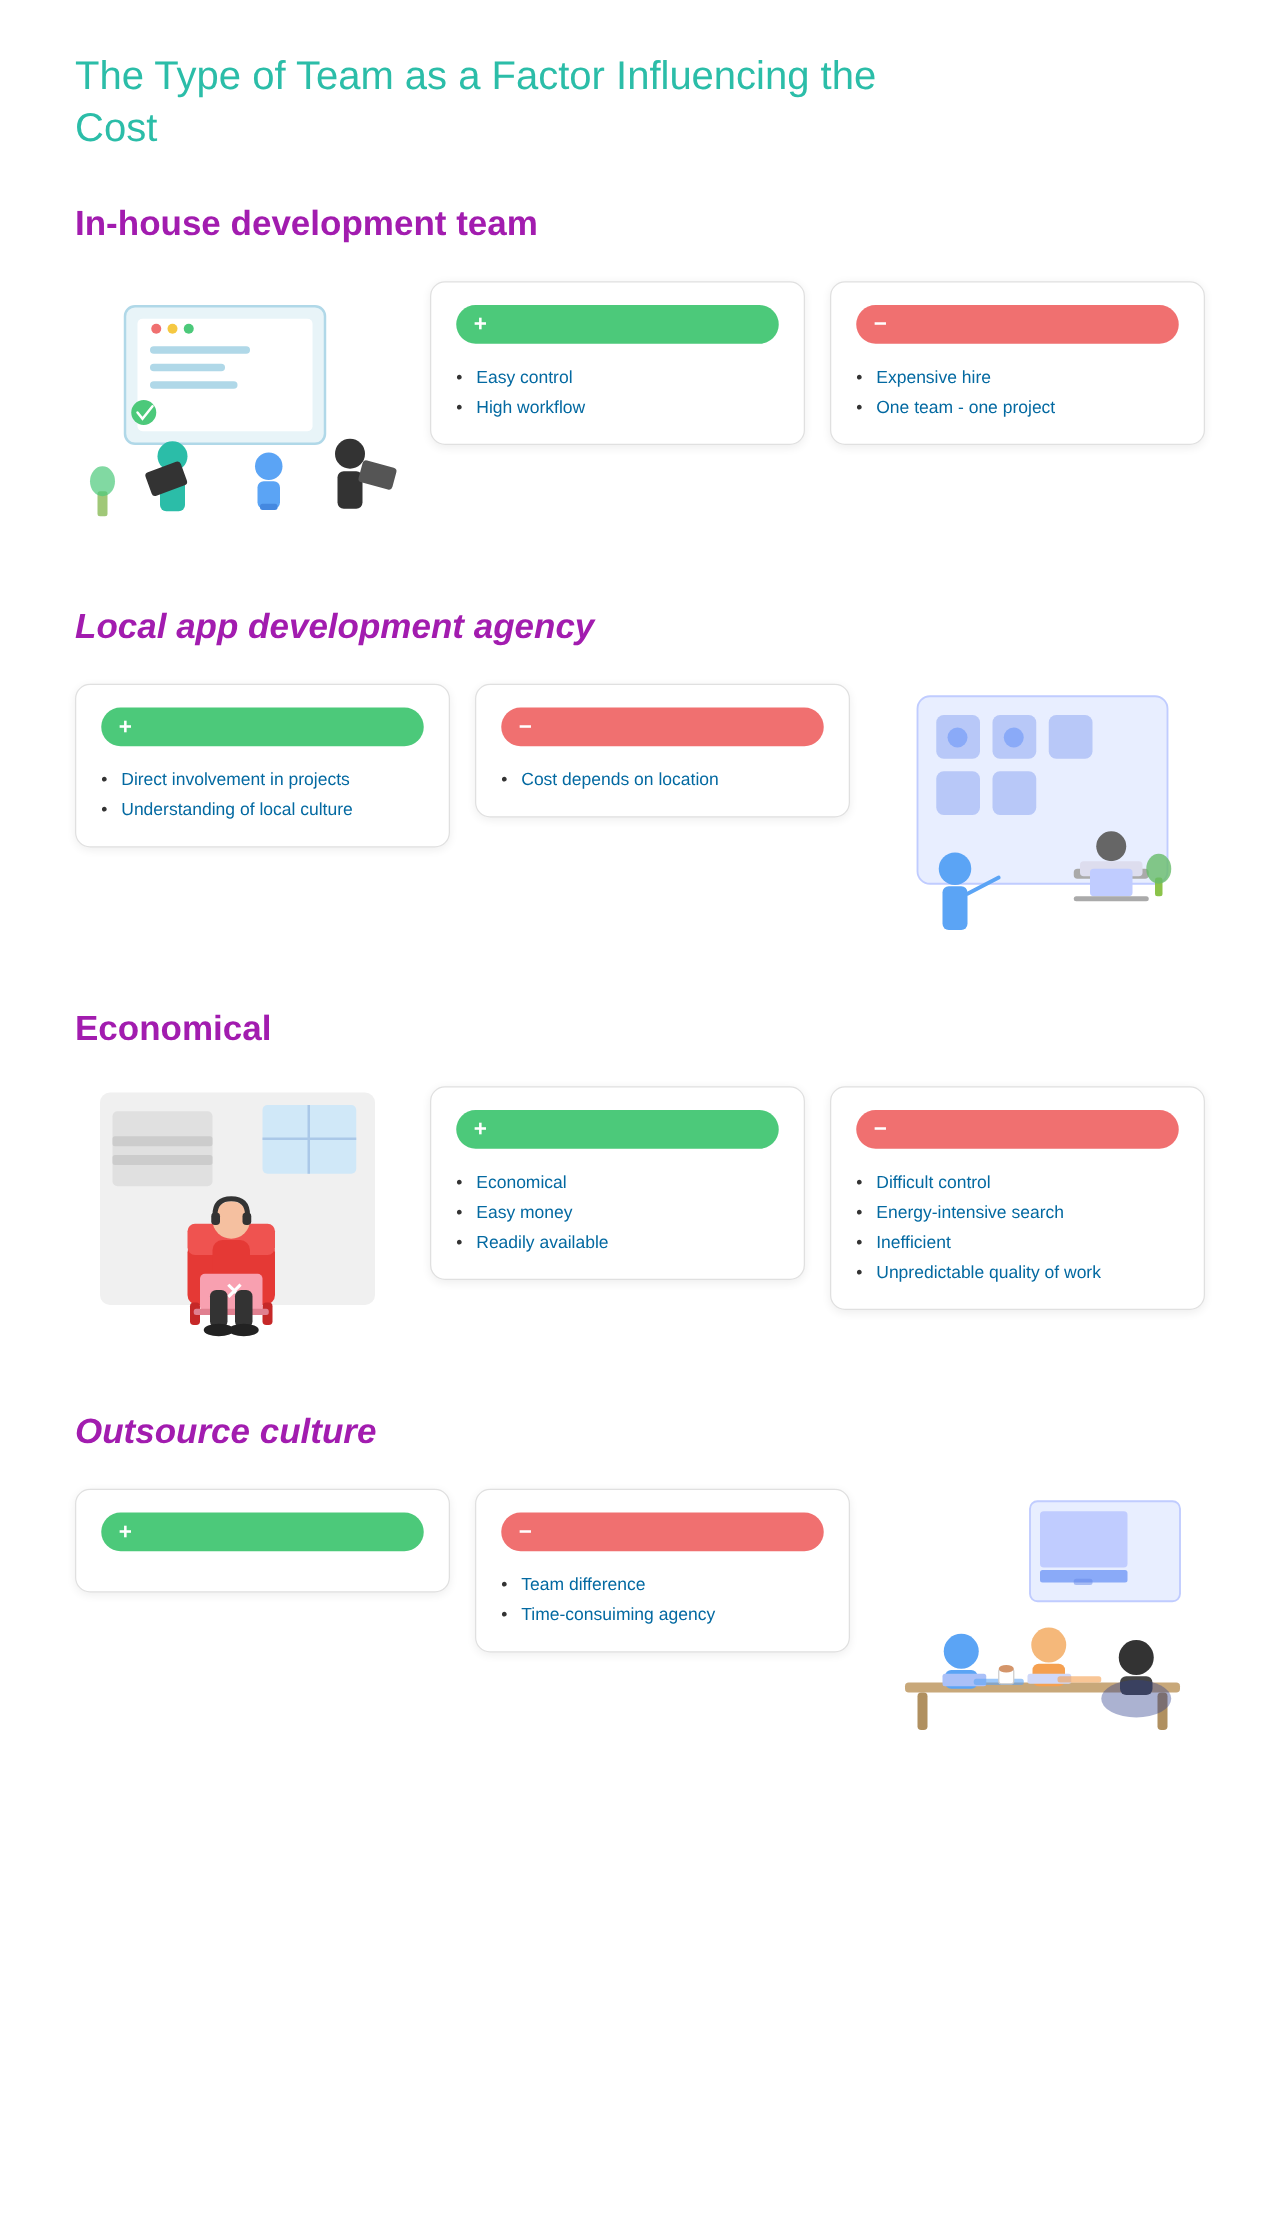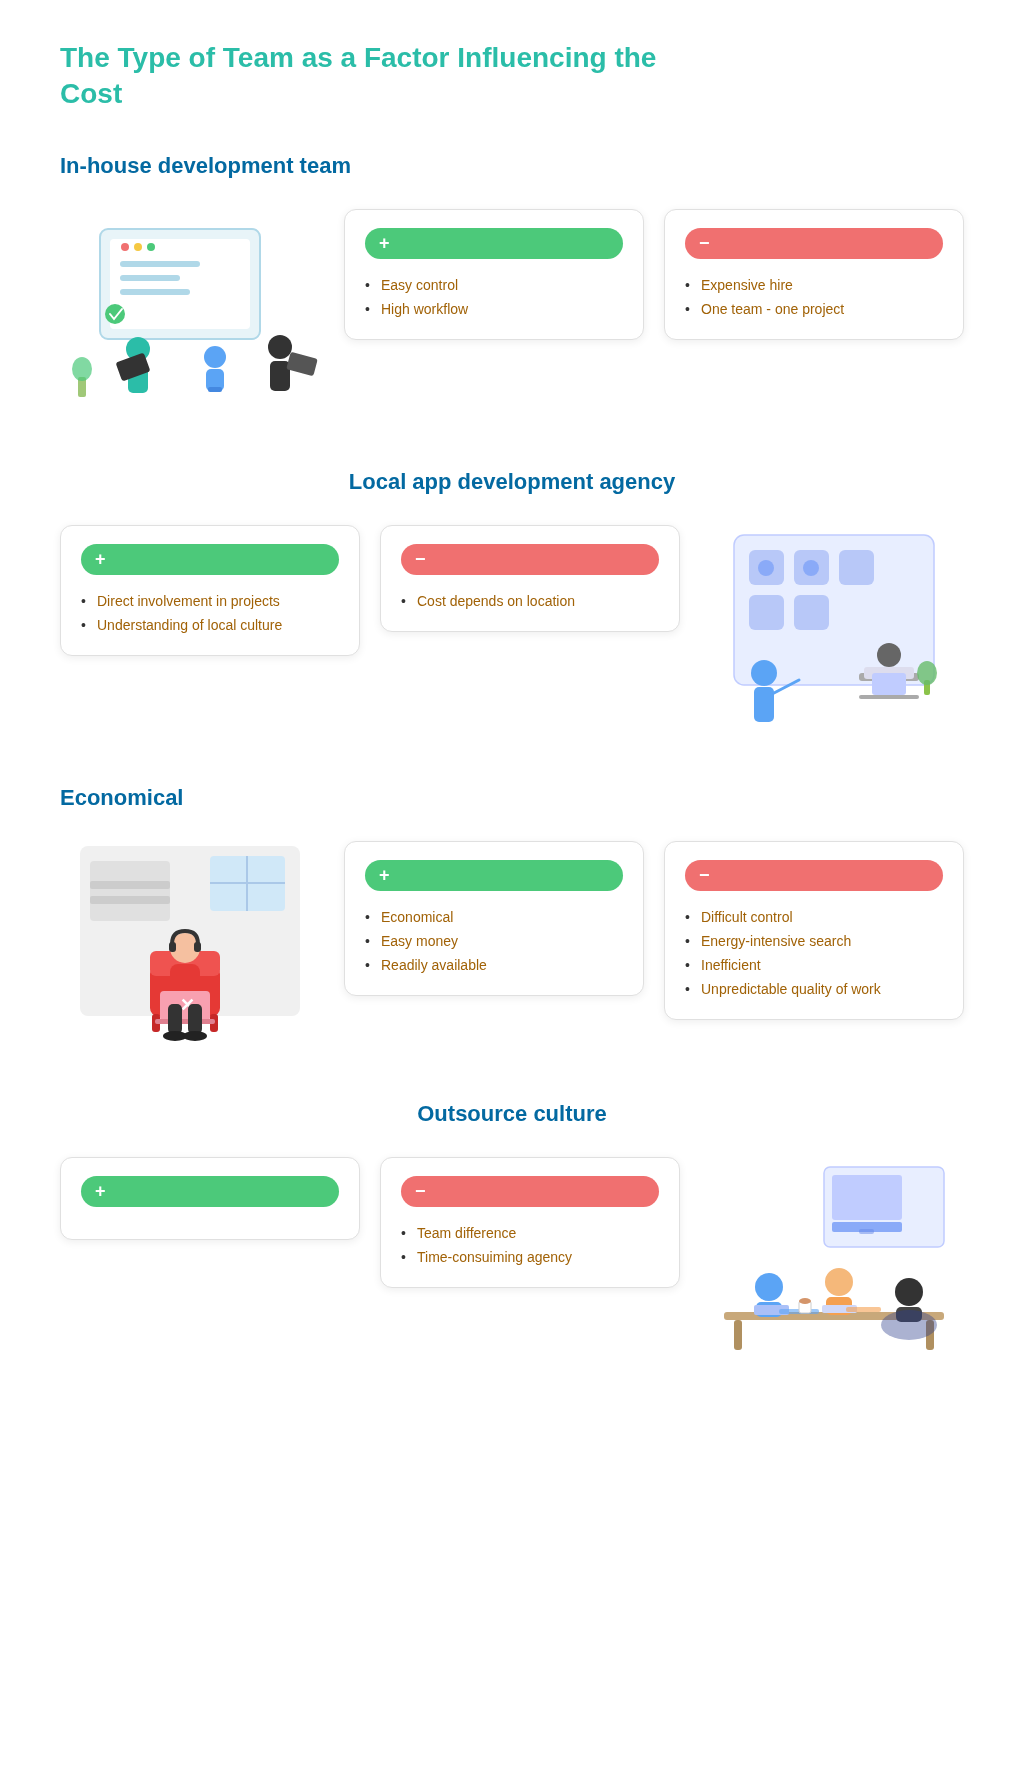--- a/index.html
+++ b/index.html
@@ -6,36 +6,37 @@
     body {
       font-family: 'Segoe UI', Arial, sans-serif;
       background: #fff;
       color: #333;
       width: 1024px;
       min-height: 1770px;
       padding: 40px 60px;
     }
     .main-title {
       color: #2bbda8;
+      font-size: 32px;
+      font-weight: 400;
+      line-height: 1.3;
+      margin-bottom: 40px;
+    }
+    .section {
+      margin-bottom: 60px;
+    }
+    .section-title {
+      color: #a21caf;
       font-size: 28px;
       font-weight: 700;
-      line-height: 1.3;
-      margin-bottom: 40px;
-    }
-    .section {
-      margin-bottom: 60px;
-    }
-    .section-title {
-      color: #0369a1;
-      font-size: 22px;
-      font-weight: 700;
       margin-bottom: 30px;
     }
     .section-title.right {
-      text-align: center;
+      text-align: left;
+      font-style: italic;
     }
     .section-row {
       display: flex;
       align-items: flex-start;
       gap: 24px;
     }
     .illustration {
       flex: 0 0 260px;
       height: 200px;
       display: flex;
@@ -80,21 +81,21 @@
       background: #f07070;
       color: #fff;
       width: 100%;
     }
     .card ul {
       list-style: none;
       padding: 0;
     }
     .card ul li {
       font-size: 14px;
-      color: #a16207;
+      color: #0369a1;
       padding: 4px 0;
       padding-left: 16px;
       position: relative;
     }
     .card ul li::before {
       content: '•';
       position: absolute;
       left: 0;
       color: #333;
     }

